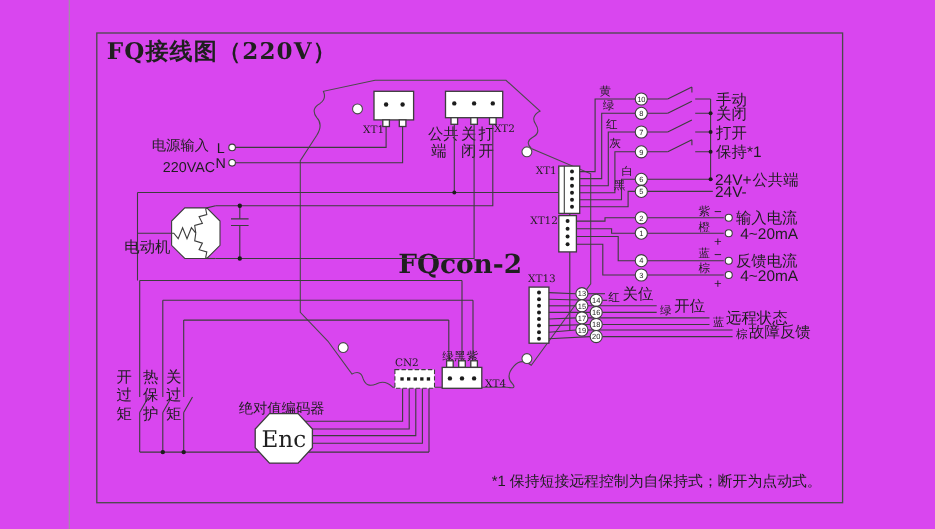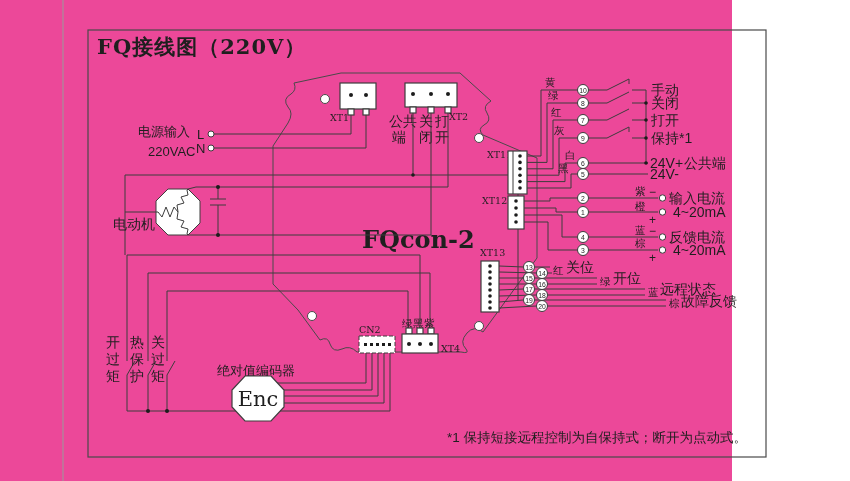--- a/index.html
+++ b/index.html
@@ -1,16 +1,16 @@
 <!DOCTYPE html>
 <html><head>
 <meta charset="utf-8">
 <style>
   html,body{margin:0;padding:0;background:#fff;width:850px;height:481px;overflow:hidden;}
-  .stage{position:relative;width:732px;height:481px;background:#ec4899;}
+  .stage{position:relative;width:850px;height:481px;background:#d946ef;}
   svg{display:block;font-family:"Liberation Sans","DejaVu Sans",sans-serif;}
   .wire{stroke:#3d3d3d;stroke-width:1;fill:none;}
   .wire2{stroke:#4a4a4a;stroke-width:1;fill:none;}
   .blk{fill:#ffffff;stroke:#3d3d3d;stroke-width:1.2;}
   .pin{fill:#1c1c1c;}
   .hole{fill:#ffffff;stroke:#4a4a4a;stroke-width:1;}
   .oterm{fill:#ffffff;stroke:#3d3d3d;stroke-width:1;}
   .numc{fill:#ffffff;stroke:#3d3d3d;stroke-width:1;}
   .dot{fill:#1c1c1c;}
   text{fill:#1f1f1f;}

